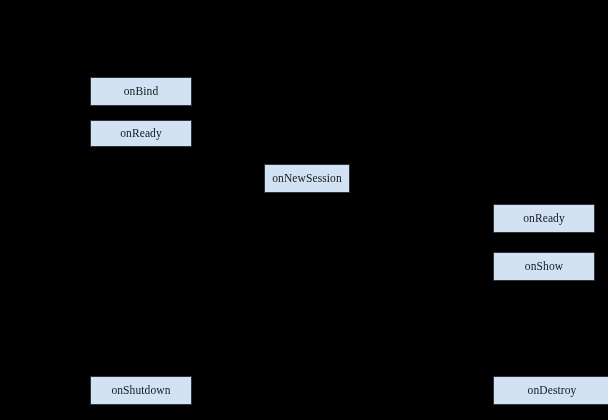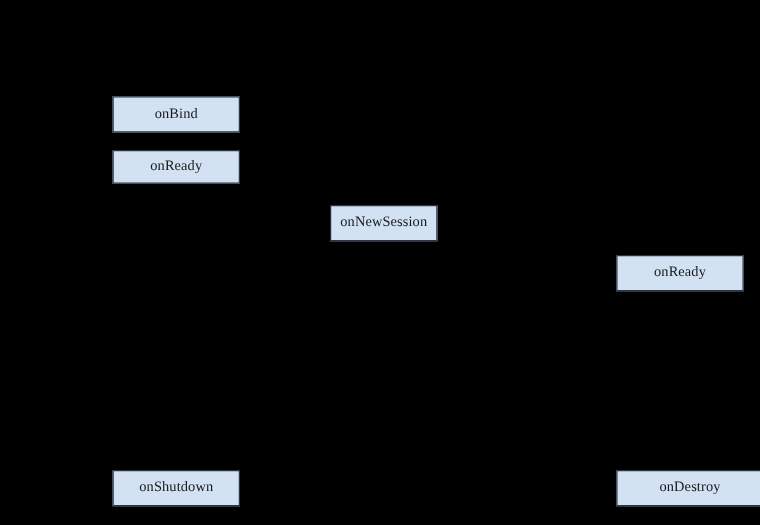--- a/index.html
+++ b/index.html
@@ -51,20 +51,23 @@
   </div>
 
   <div class="lifecycle-node" style="left:264px; top:164px; width:86px; height:29px;">
     <span class="node-label">onNewSession</span>
   </div>
 
   <div class="lifecycle-node" style="left:493px; top:204px; width:102px; height:29px;">
     <span class="node-label">onReady</span>
   </div>
 
+  <div class="lifecycle-node" style="left:493px; top:252px; width:102px; height:29px;">
+    <span class="node-label">onShow</span>
+  </div>
 
 
   <div class="lifecycle-node" style="left:90px; top:376px; width:102px; height:29px;text-align:right;">
     <span class="node-label">onShutdown</span>
   </div>
 
   <div class="lifecycle-node" style="left:493px; top:376px; width:118px; height:29px;">
     <span class="node-label">onDestroy</span>
   </div>
 

